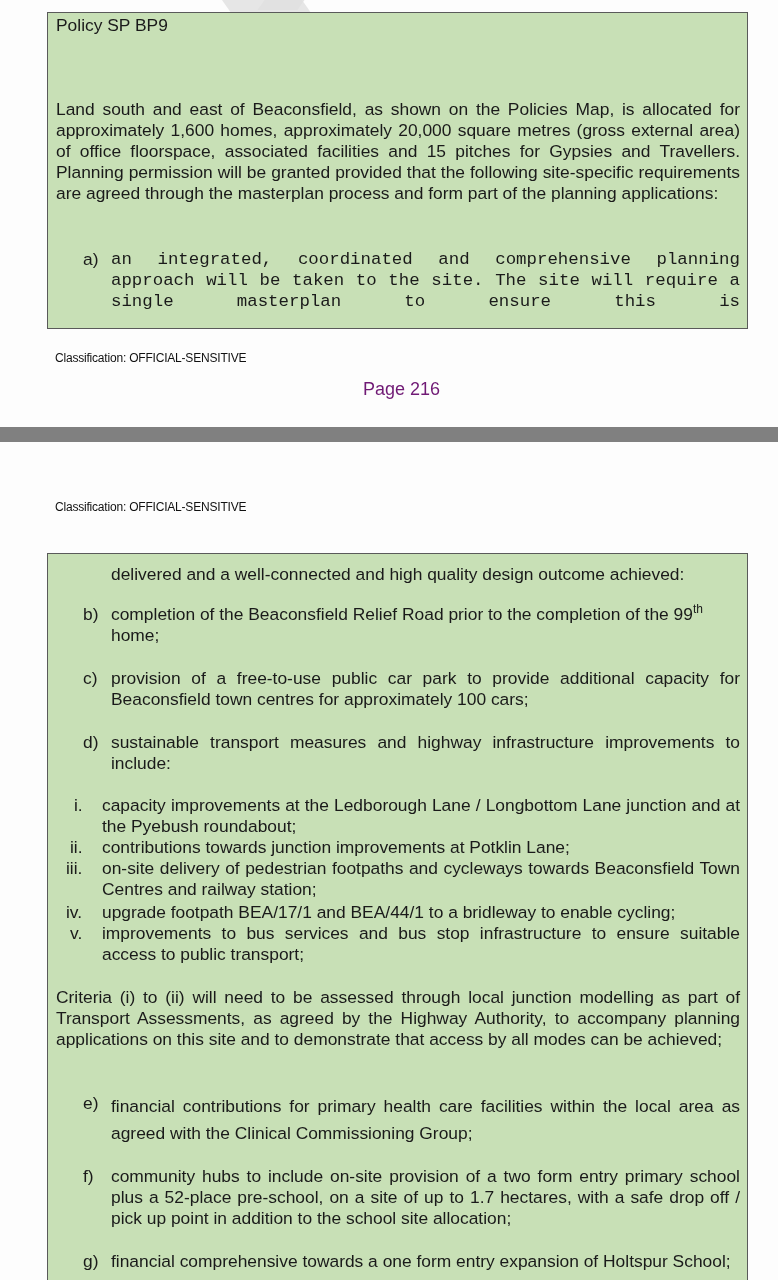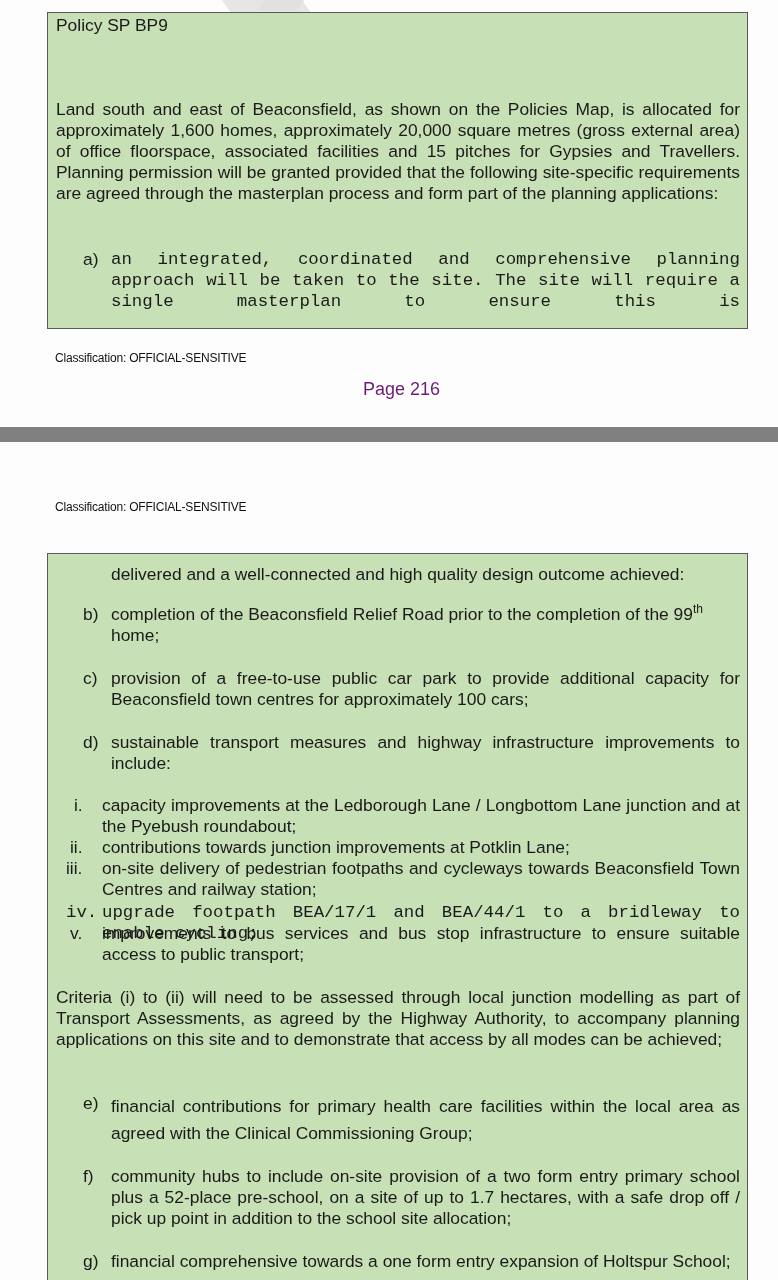--- a/index.html
+++ b/index.html
@@ -87,21 +87,21 @@
     <span class="txt">capacity improvements at the Ledborough Lane / Longbottom Lane junction and at the Pyebush roundabout;</span>
   </div>
   <div class="roman" style="top:304px;">
     <span class="lbl" style="left:10px;right:auto;">iii.</span>
     <span class="txt">on-site delivery of pedestrian footpaths and cycleways towards Beaconsfield Town Centres and railway station;</span>
   </div>
   <div class="roman" style="top:283px;">
     <span class="lbl" style="left:14px;right:auto;">ii.</span>
     <span class="txt">contributions towards junction improvements at Potklin Lane;</span>
   </div>
-  <div class="roman" style="top:348px;font-family:Liberation Mono, monospace;">
+  <div class="roman" style="top:348px;">
     <span class="lbl" style="left:10px;right:auto;">iv.</span>
     <span class="txt">upgrade footpath BEA/17/1 and BEA/44/1 to a bridleway to enable cycling;</span>
   </div>
   <div class="roman" style="top:369px;">
     <span class="lbl" style="left:14px;right:auto;">v.</span>
     <span class="txt">improvements to bus services and bus stop infrastructure to ensure suitable access to public transport;</span>
   </div>
 
   <div class="p" style="top:433px;">Criteria (i) to (ii) will need to be assessed through local junction modelling as part of Transport Assessments, as agreed by the Highway Authority, to accompany planning applications on this site and to demonstrate that access by all modes can be achieved;</div>
 

